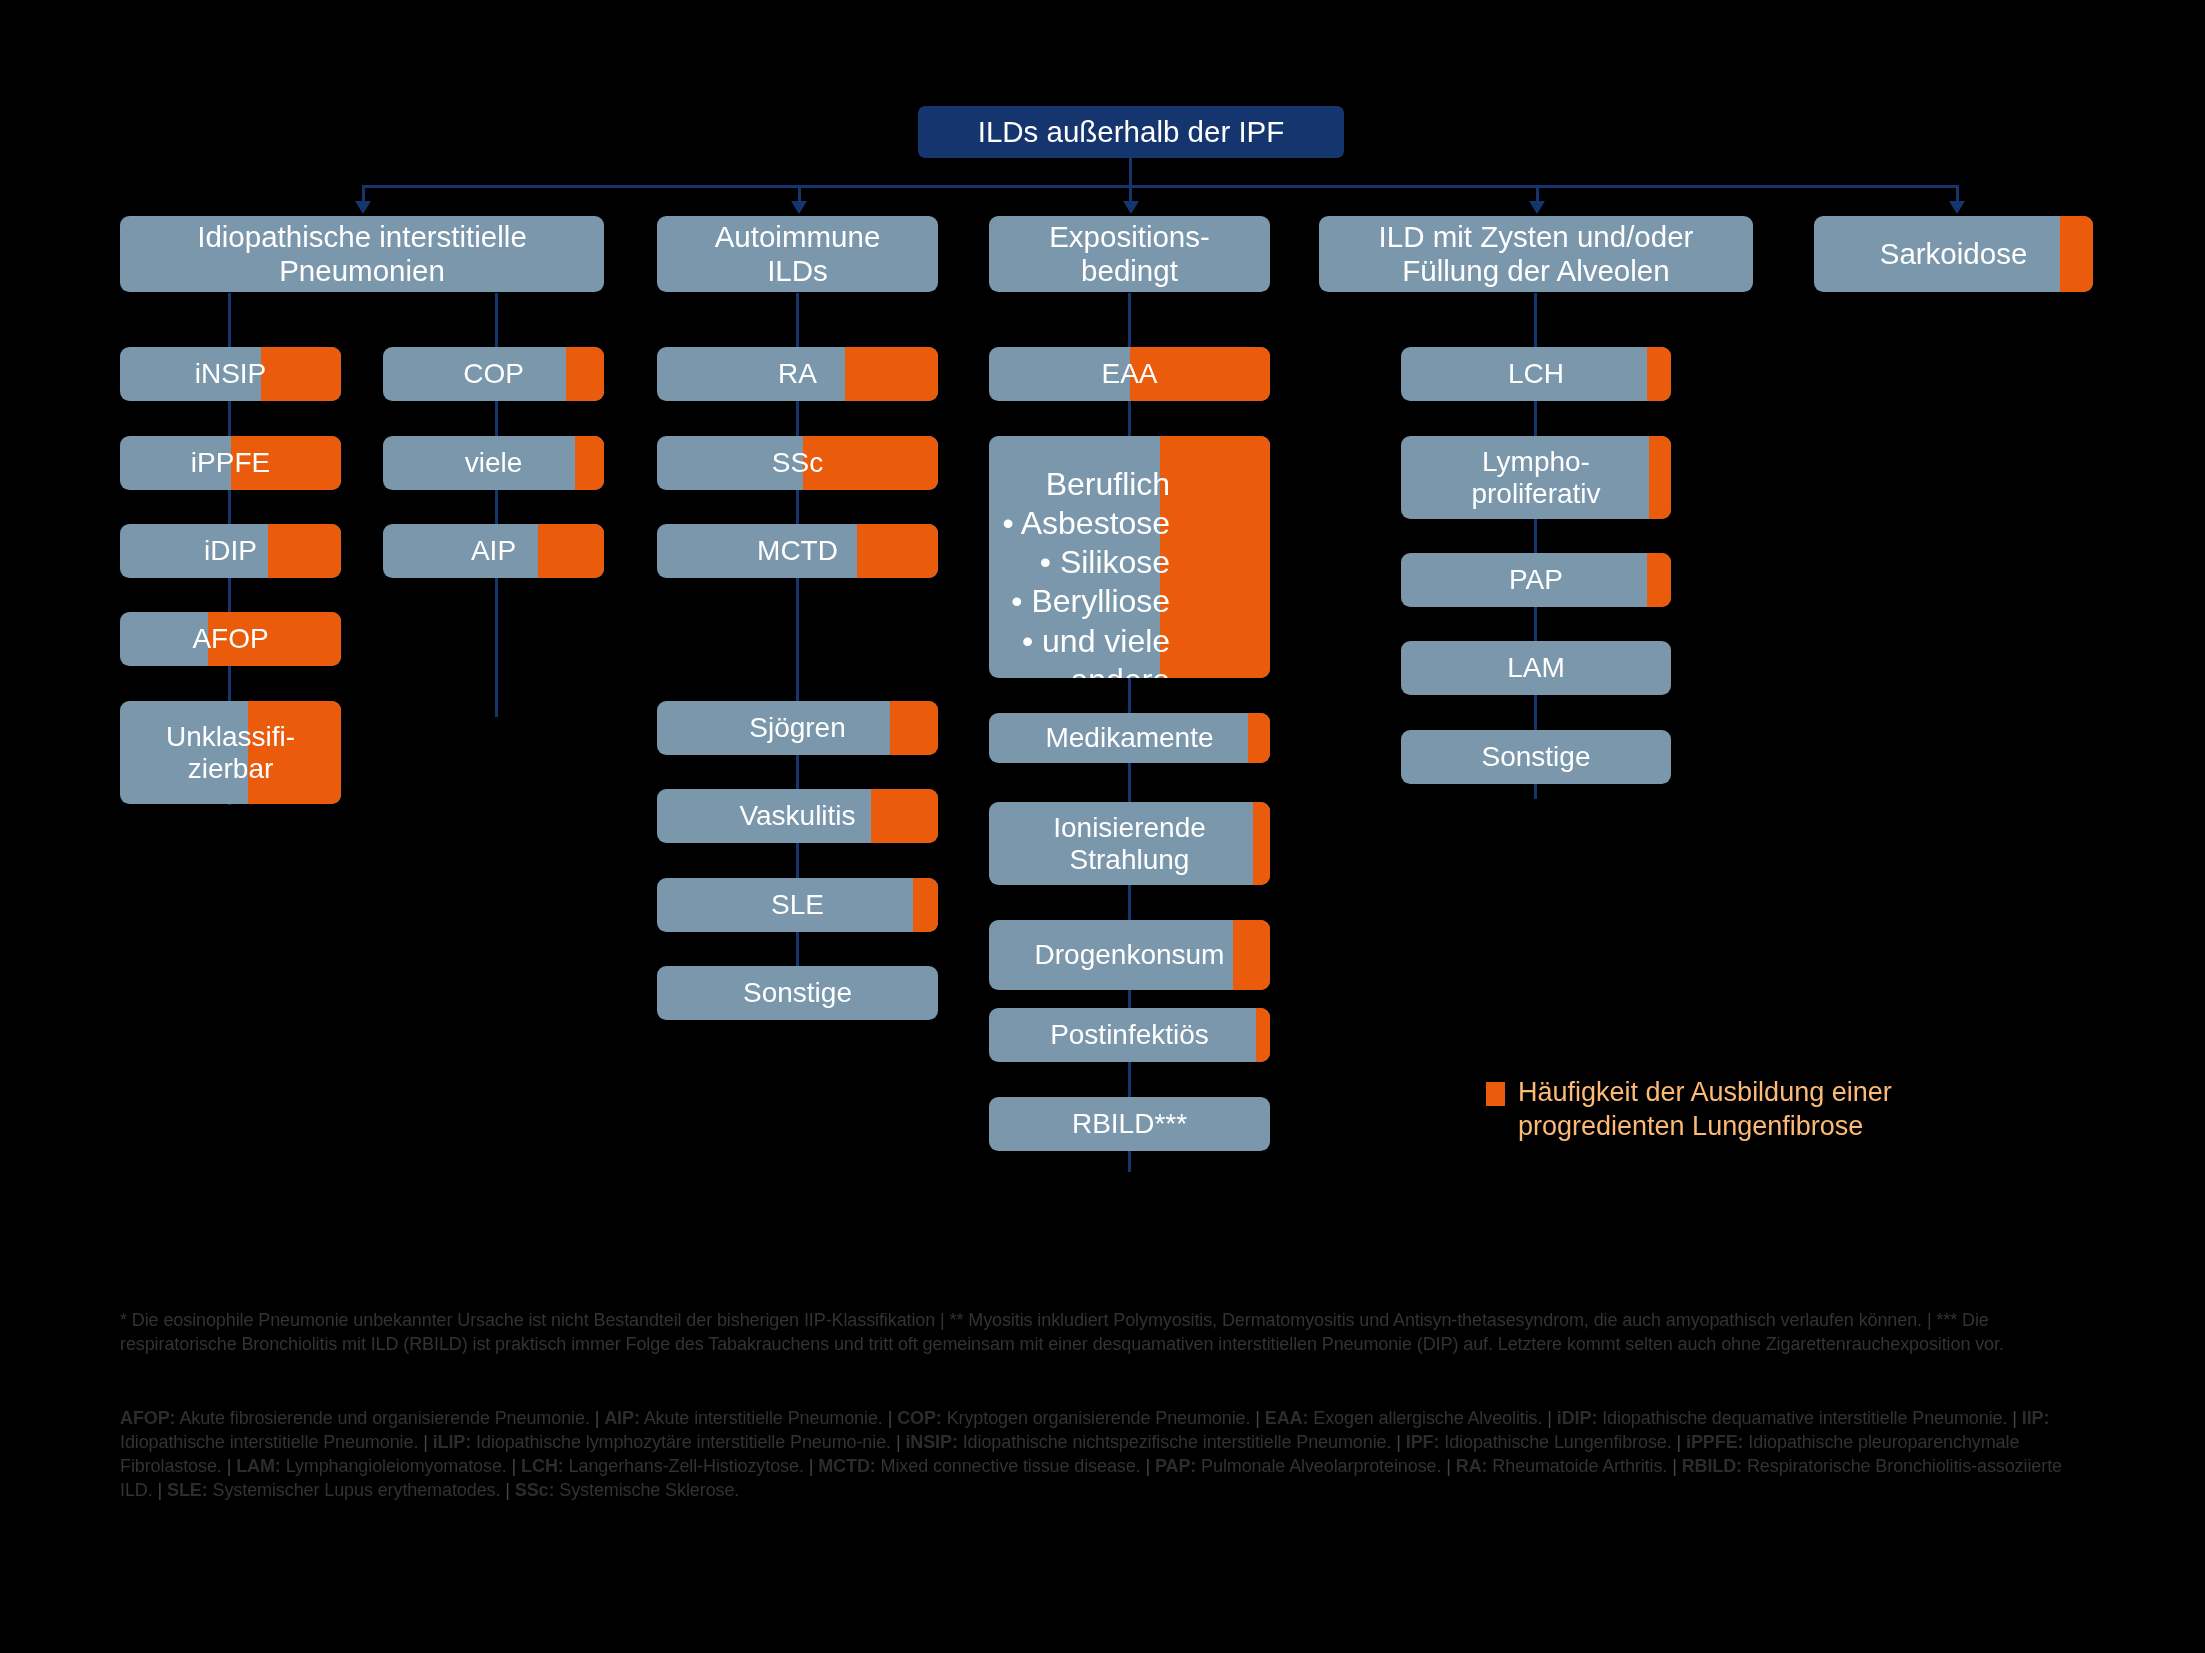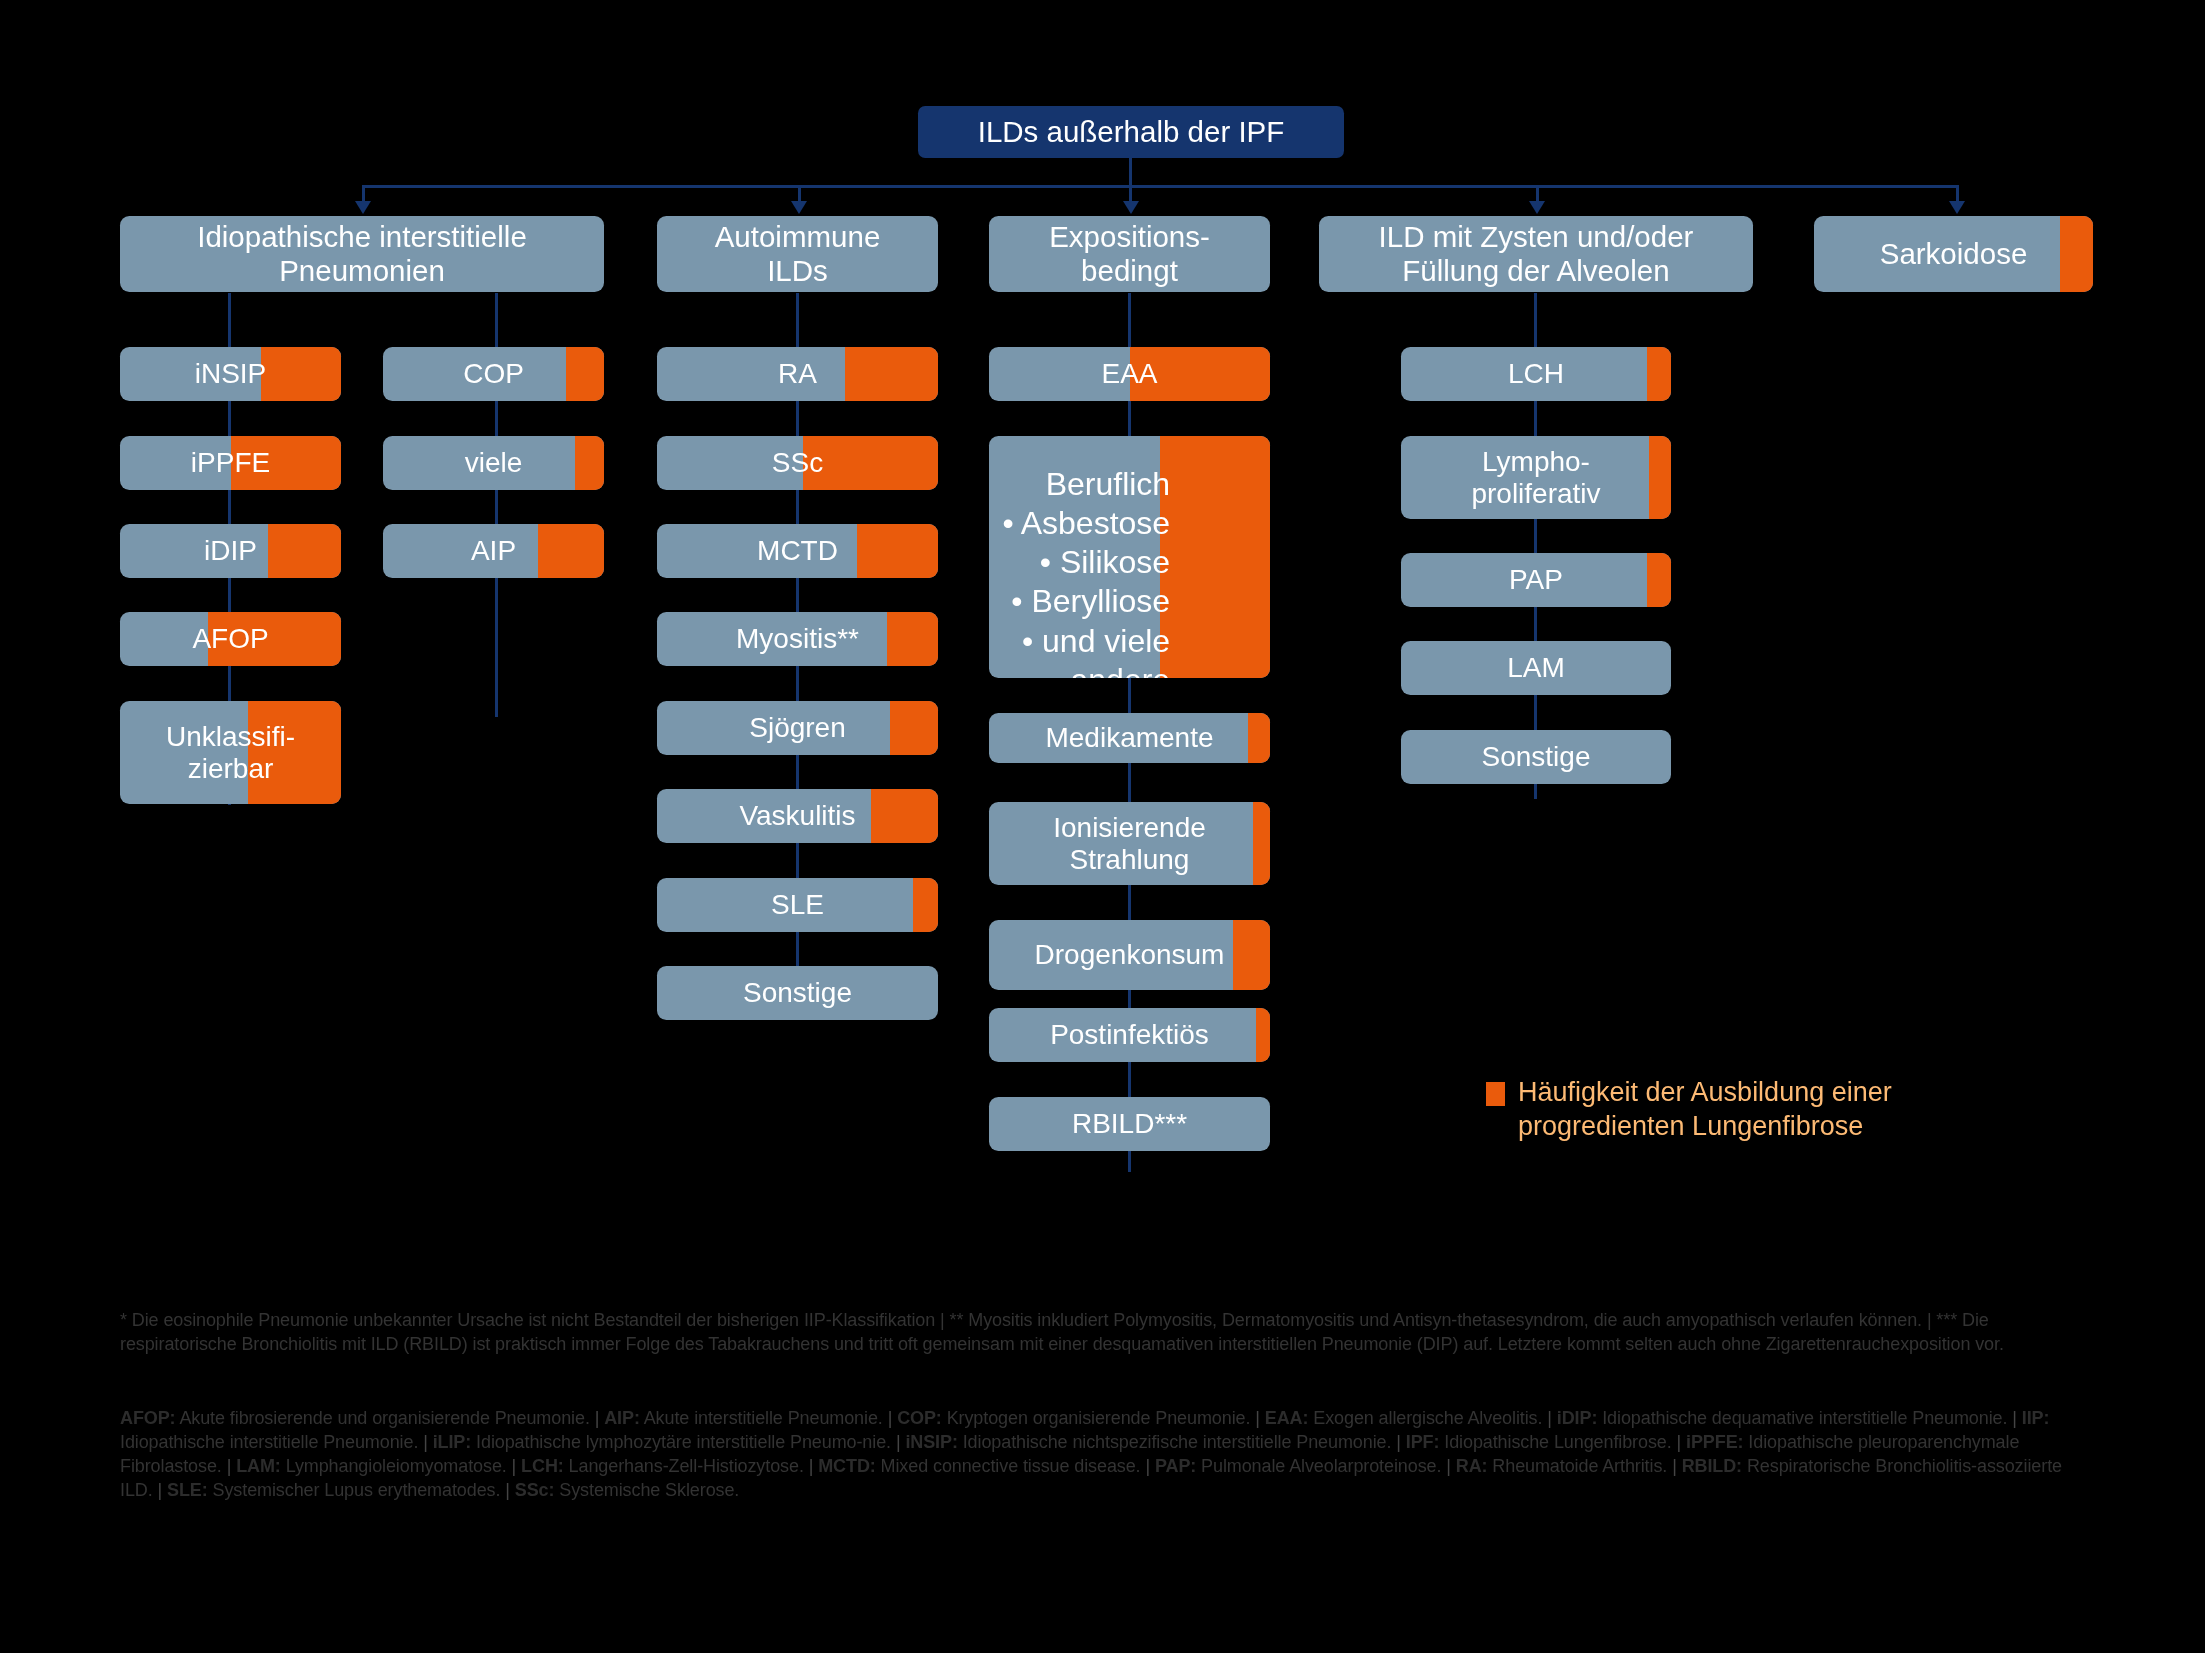--- a/index.html
+++ b/index.html
@@ -205,24 +205,20 @@
   <div class="box leaf" style="left:657px; top:436px; width:281px; height:54px;">
     <span class="fill" style="width:48%;"></span>
     <span class="lbl">SSc</span>
   </div>
 
   <div class="box leaf" style="left:657px; top:524px; width:281px; height:54px;">
     <span class="fill" style="width:29%;"></span>
     <span class="lbl">MCTD</span>
   </div>
 
-  <div class="box leaf" style="left:657px; top:612px; width:281px; height:54px;">
-    <span class="fill" style="width:18%;"></span>
-    <span class="lbl">Myositis**</span>
-  </div>
 
   <div class="box leaf" style="left:657px; top:701px; width:281px; height:54px;">
     <span class="fill" style="width:17%;"></span>
     <span class="lbl">Sjögren</span>
   </div>
 
   <div class="box leaf" style="left:657px; top:789px; width:281px; height:54px;">
     <span class="fill" style="width:24%;"></span>
     <span class="lbl">Vaskulitis</span>
   </div>

